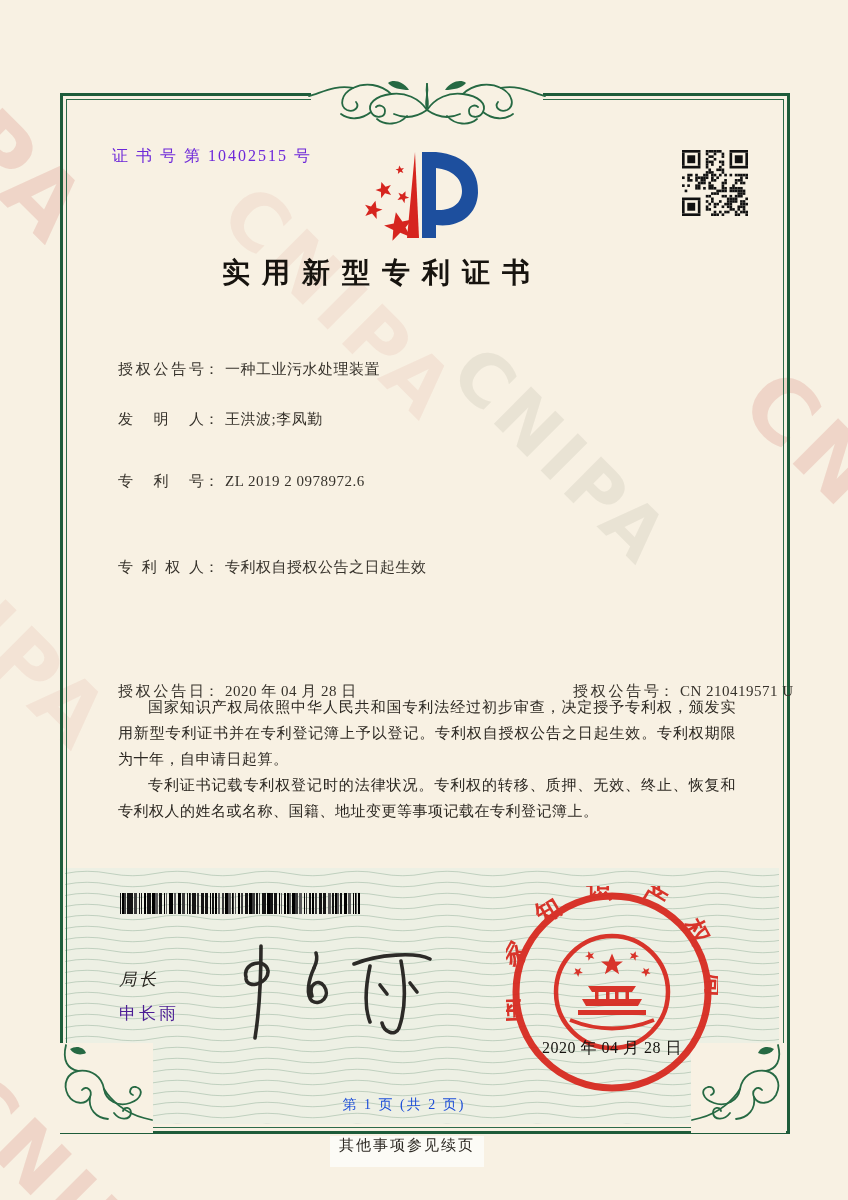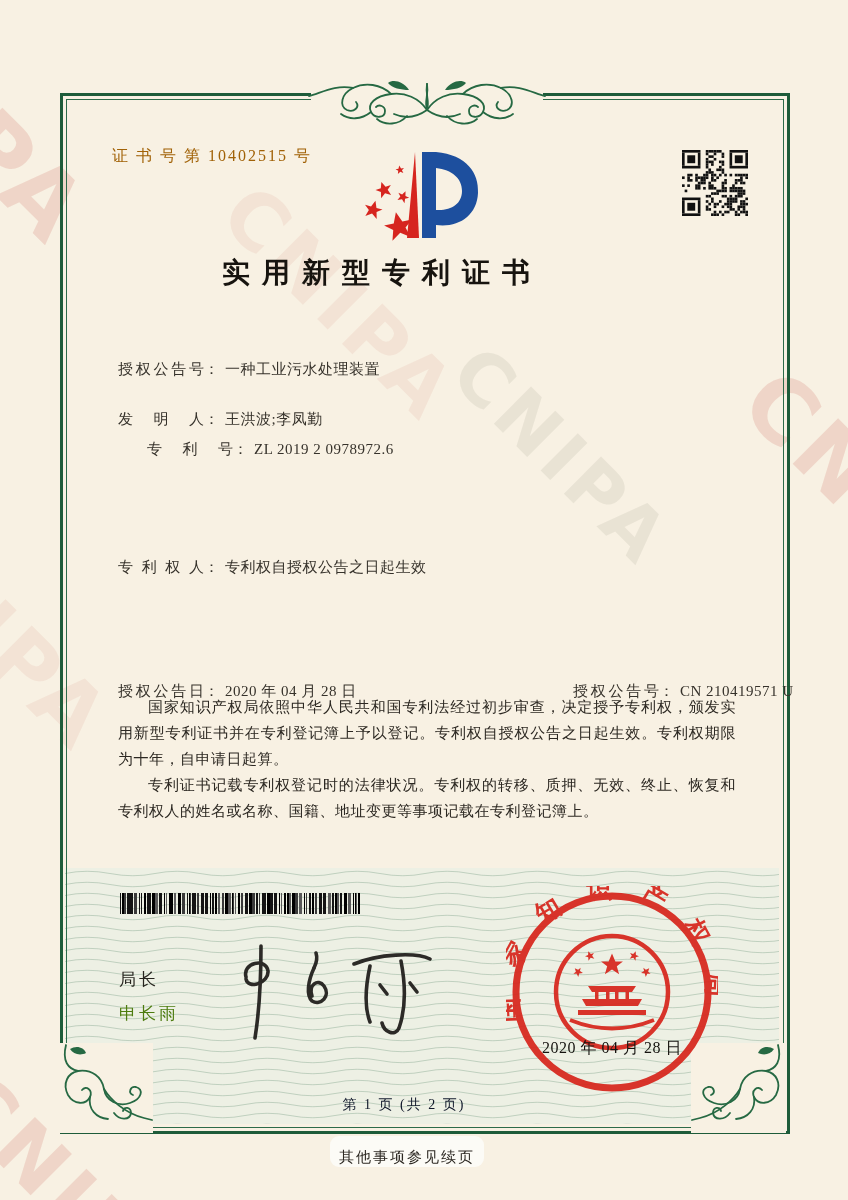--- a/index.html
+++ b/index.html
@@ -35,21 +35,21 @@
   .frame-inner{
     position:absolute;left:3px;top:3px;right:3px;bottom:3px;
     border:1px solid #2c6b49;
   }
   .ornament{position:absolute;z-index:3;}
   
   .band{position:absolute;left:65px;top:868px;width:714px;height:256px;z-index:1;}
   
   .cert-no{
     position:absolute;left:112px;top:146px;
-    font-size:16px;letter-spacing:2px;color:#a16207;z-index:3;
+    font-size:16px;letter-spacing:2px;color:#6d28d9;z-index:3;
   }
   .logo{position:absolute;left:340px;top:140px;z-index:3;}
   .qr{position:absolute;left:682px;top:150px;z-index:3;}
   .title{
     position:absolute;left:0;top:254px;width:752px;
     text-align:center;font-size:28px;font-weight:bold;
     letter-spacing:12px;text-indent:12px;color:#17140f;z-index:3;
   }
   
   .field-row{position:absolute;left:118px;font-size:15px;color:#36322b;z-index:3;white-space:nowrap;}
@@ -66,40 +66,40 @@
     position:absolute;left:118px;top:694px;width:618px;z-index:3;
   }
   .body-text p{
     margin:0;font-size:15px;line-height:26px;color:#2c2822;
     text-indent:2em;text-align:justify;letter-spacing:0.5px;
   }
   
   .barcode{position:absolute;left:120px;top:893px;z-index:3;}
   .director-title{
     position:absolute;left:119px;top:968px;font-size:17px;letter-spacing:3px;
-    font-family:"Liberation Sans","DejaVu Sans",sans-serif;color:#26231e;z-index:3;
+    font-family:"Liberation Sans","DejaVu Sans",sans-serif;color:#26231e;z-index:3;font-style:italic;
   }
   .director-name{
     position:absolute;left:119px;top:1002px;font-size:17px;letter-spacing:3px;
-    font-family:"Liberation Sans","DejaVu Sans",sans-serif;color:#4d7c0f;z-index:3;
+    font-family:"Liberation Sans","DejaVu Sans",sans-serif;color:#4c1d95;z-index:3;
   }
   .signature{position:absolute;left:218px;top:933px;z-index:4;}
   .seal{position:absolute;left:506px;top:886px;z-index:4;}
   .seal-date{
     position:absolute;left:506px;top:1038px;width:212px;text-align:center;
     font-size:16px;color:#15130f;letter-spacing:0.5px;z-index:5;
   }
   .page-footer{
     position:absolute;left:104px;top:1096px;width:600px;text-align:center;
-    font-size:14px;letter-spacing:2px;color:#0f172a;z-index:3;
+    font-size:14px;letter-spacing:2px;color:#1d4ed8;z-index:3;
   }
   .note-box{
     position:absolute;left:330px;top:1136px;width:154px;height:31px;
     background:#fcfbf6;z-index:3;
-    display:flex;align-items:flex-end;justify-content:center;border-radius:9px;
+    display:flex;align-items:flex-start;justify-content:center;
   }
   .note-box span{font-size:15px;letter-spacing:2px;color:#2c2822;}
 </style>
 </head>
 <body>
 
 <div class="page">
 
   <div class="wm wm-pink" style="left:-130px;top:-50px;font-size:92px;">CNIPA</div>
   <div class="wm wm-pink-light" style="left:268px;top:168px;font-size:78px;">CNIPA</div>
@@ -385,21 +385,21 @@
   </div>
 
   <div class="title">实用新型专利证书</div>
 
   <div class="field-row" style="top:360px;">
     <span class="field-label">授权公告号</span><span class="field-colon">：</span><span class="field-value">一种工业污水处理装置</span>
   </div>
   <div class="field-row" style="top:410px;">
     <span class="field-label">发明人</span><span class="field-colon">：</span><span class="field-value">王洪波;李凤勤</span>
   </div>
-  <div class="field-row" style="top:440px;margin-left:29px;">
+  <div class="field-row" style="top:472px;">
     <span class="field-label">专利号</span><span class="field-colon">：</span><span class="field-value">ZL 2019 2 0978972.6</span>
   </div>
   <div class="field-row" style="top:558px;">
     <span class="field-label">专利权人</span><span class="field-colon">：</span><span class="field-value">专利权自授权公告之日起生效</span>
   </div>
   <div class="field-row" style="top:660px;width:618px;margin-top:22px;">
     <span class="field-label">授权公告日</span><span class="field-colon">：</span><span class="field-value">2020 年 04 月 28 日</span>
     <span class="grant-no-group">
       <span class="field-label">授权公告号</span><span class="field-colon">：</span><span class="field-value">CN 210419571 U</span>
     </span>

